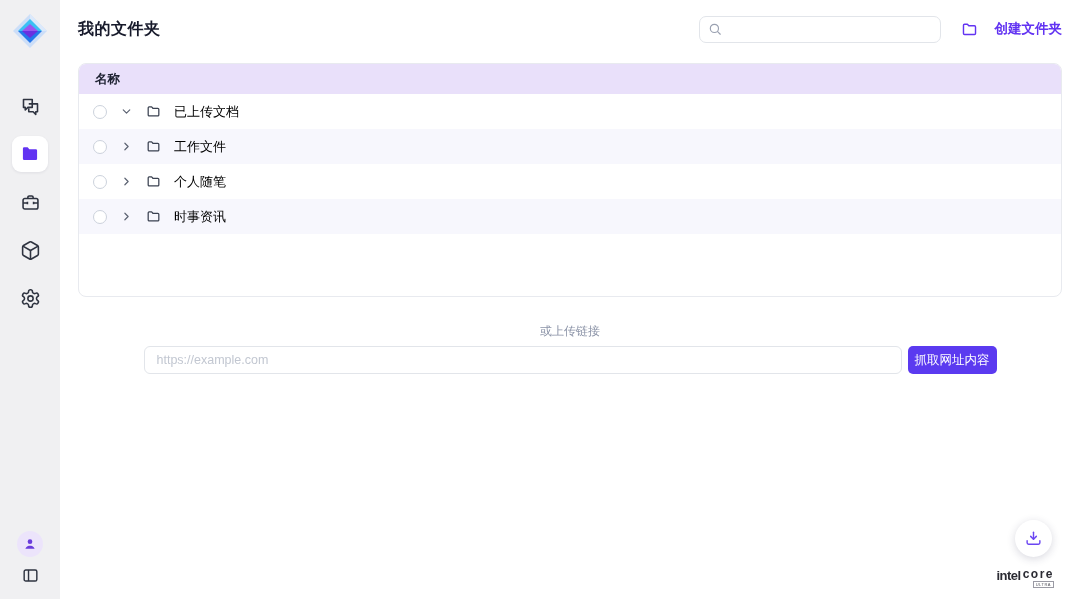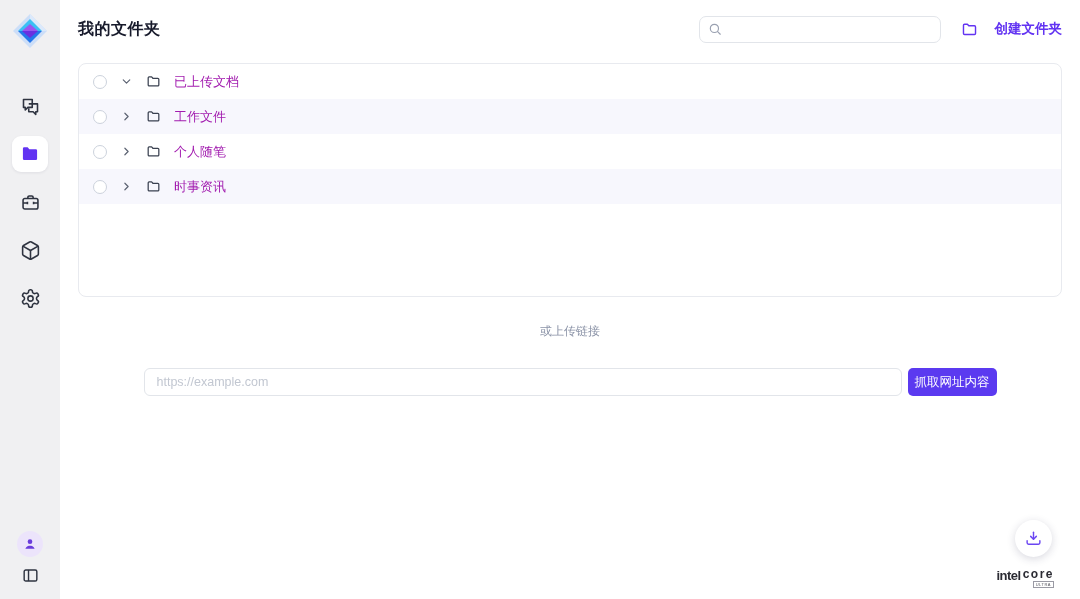--- a/index.html
+++ b/index.html
@@ -58,33 +58,33 @@
   .trow {
     height:35px; display:flex; align-items:center; padding-left:14px; gap:13px; cursor:pointer;
   }
   .trow.alt { background:#f7f7fd; }
   .row-check {
     width:14px; height:14px; border-radius:50%; border:1.5px solid #ccd2dc; background:#fff;
     flex-shrink:0; cursor:pointer;
   }
   .row-chevron { color:#5c6372; display:flex; cursor:pointer; }
   .row-folder { color:#3a4150; display:flex; }
-  .row-label { font-size:13px; color:#a21caf; }
+  .row-label { font-size:13px; color:#000000; }
 
   
   .dropzone {
     margin-top:19px; height:61px; background:#f1f2f6; border:1px dashed #dadde4; border-radius:8px;
     display:flex; flex-direction:column; align-items:center; justify-content:center; gap:3px; cursor:pointer;
   }
   .dropzone-icon { color:#8b93a7; display:flex; }
   .dropzone-hint { font-size:11px; color:#8b93a7; letter-spacing:.2px; }
 
   .or-link { text-align:center; margin-top:26px; font-size:12px; color:#8b93a7; }
 
-  .url-row { display:flex; justify-content:center; align-items:center; gap:6px; margin-top:28px; }
+  .url-row { display:flex; justify-content:center; align-items:center; gap:6px; margin-top:6px; }
   .url-input {
     width:758px; height:28px; border:1px solid #e2e5ea; border-radius:6px; padding:0 12px;
     font-size:12.5px; color:#333; outline:none;
   }
   .url-input::placeholder { color:#c2c7d1; }
   .fetch-btn {
     width:89px; height:28px; background:#5b3af0; color:#fff; border:none; border-radius:5px;
     font-size:12.5px; cursor:pointer;
   }
 
@@ -185,20 +185,21 @@
     </div>
     <button class="create-btn">
       <svg width="17" height="17" viewBox="0 0 24 24" fill="none" stroke="currentColor" stroke-width="2" stroke-linejoin="round">
         <path d="M3.5 6A1.5 1.5 0 0 1 5 4.5h4l2 2.3h8A1.5 1.5 0 0 1 20.5 8.3v9.2A1.5 1.5 0 0 1 19 19H5a1.5 1.5 0 0 1-1.5-1.5z"></path>
       </svg>
       <span>创建文件夹</span>
     </button>
   </div>
 
   <section class="table-card">
+    <div class="thead">名称</div>
 
     <div class="trow">
       <span class="row-check"></span>
       <span class="row-chevron">
         <svg width="13" height="13" viewBox="0 0 24 24" fill="none" stroke="currentColor" stroke-width="2.2" stroke-linecap="round" stroke-linejoin="round">
             <polyline points="6 9 12 15 18 9"></polyline>
           </svg>
       </span>
       <span class="row-folder">
         <svg width="15" height="15" viewBox="0 0 24 24" fill="none" stroke="currentColor" stroke-width="2" stroke-linejoin="round">

